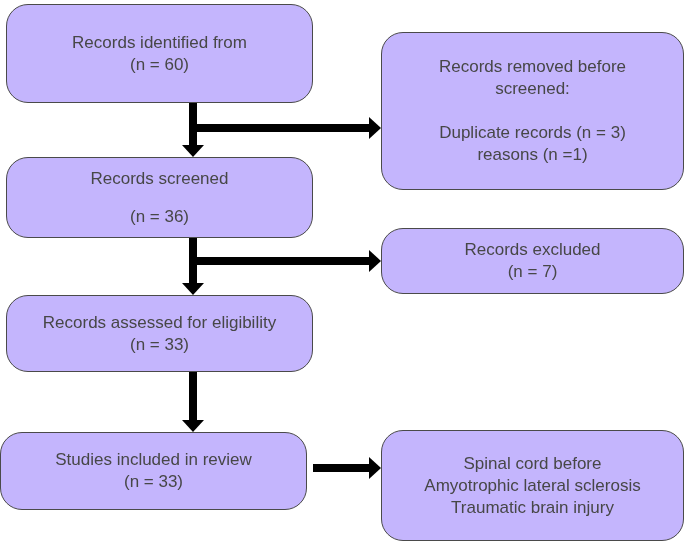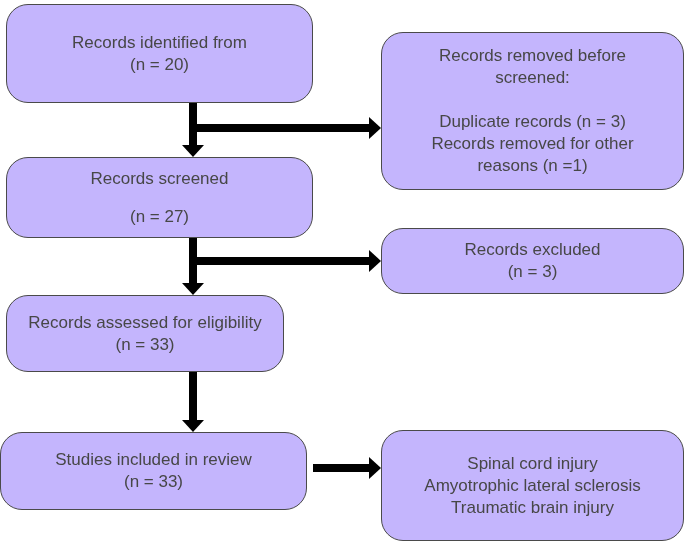--- a/index.html
+++ b/index.html
@@ -31,21 +31,21 @@
     line-height: 22px;
     padding: 4px 8px;
   }
   .box .line:empty::before { content: "\00a0"; }
 
   
   .b-identified { left: 6px;   top: 4px;   width: 307px; height: 99px; }
   .b-removed    { left: 381px; top: 32px;  width: 303px; height: 158px; }
   .b-screened   { left: 6px;   top: 157px; width: 307px; height: 81px; gap: 16px; }
   .b-excluded   { left: 381px; top: 228px; width: 303px; height: 66px; }
-  .b-assessed   { left: 6px;   top: 295px; width: 278px; height: 77px; }
+  .b-assessed   { left: 6px;   top: 295px; width: 307px; height: 77px; }
   .b-included   { left: 0;   top: 432px; width: 307px; height: 78px; }
   .b-conditions { left: 381px; top: 430px; width: 303px; height: 111px; }
 
   
   .shaft-v {
     position: absolute;
     width: 8px;
     background: #000000;
   }
   .shaft-h {
@@ -84,54 +84,53 @@
   .h4-shaft { left: 313px; top: 464px; width: 56px; }
   .h4-head  { left: 369px; top: 457px; }
 </style>
 </head>
 <body>
 
 <div class="canvas">
 
   <div class="box b-identified">
     <div class="line">Records identified from</div>
-    <div class="line">(n = 20)</div>
+    <div class="line">(n = 60)</div>
   </div>
 
   <div class="box b-screened">
     <div class="line">Records screened</div>
-    <div class="line">(n = 27)</div>
+    <div class="line">(n = 36)</div>
   </div>
 
   <div class="box b-assessed">
     <div class="line">Records assessed for eligibility</div>
     <div class="line">(n = 33)</div>
   </div>
 
   <div class="box b-included">
     <div class="line">Studies included in review</div>
     <div class="line">(n = 33)</div>
   </div>
 
   <div class="box b-removed">
     <div class="line">Records removed before</div>
     <div class="line">screened:</div>
     <div class="line"></div>
     <div class="line">Duplicate records (n = 3)</div>
-    <div class="line">Records removed for other</div>
     <div class="line">reasons (n =1)</div>
   </div>
 
   <div class="box b-excluded">
     <div class="line">Records excluded</div>
-    <div class="line">(n = 3)</div>
+    <div class="line">(n = 7)</div>
   </div>
 
   <div class="box b-conditions">
-    <div class="line">Spinal cord injury</div>
+    <div class="line">Spinal cord before</div>
     <div class="line">Amyotrophic lateral sclerosis</div>
     <div class="line">Traumatic brain injury</div>
   </div>
 
   <div class="shaft-v v1-shaft"></div>
   <div class="head-down v1-head"></div>
   <div class="shaft-h h1-shaft"></div>
   <div class="head-right h1-head"></div>
 
   <div class="shaft-v v2-shaft"></div>

